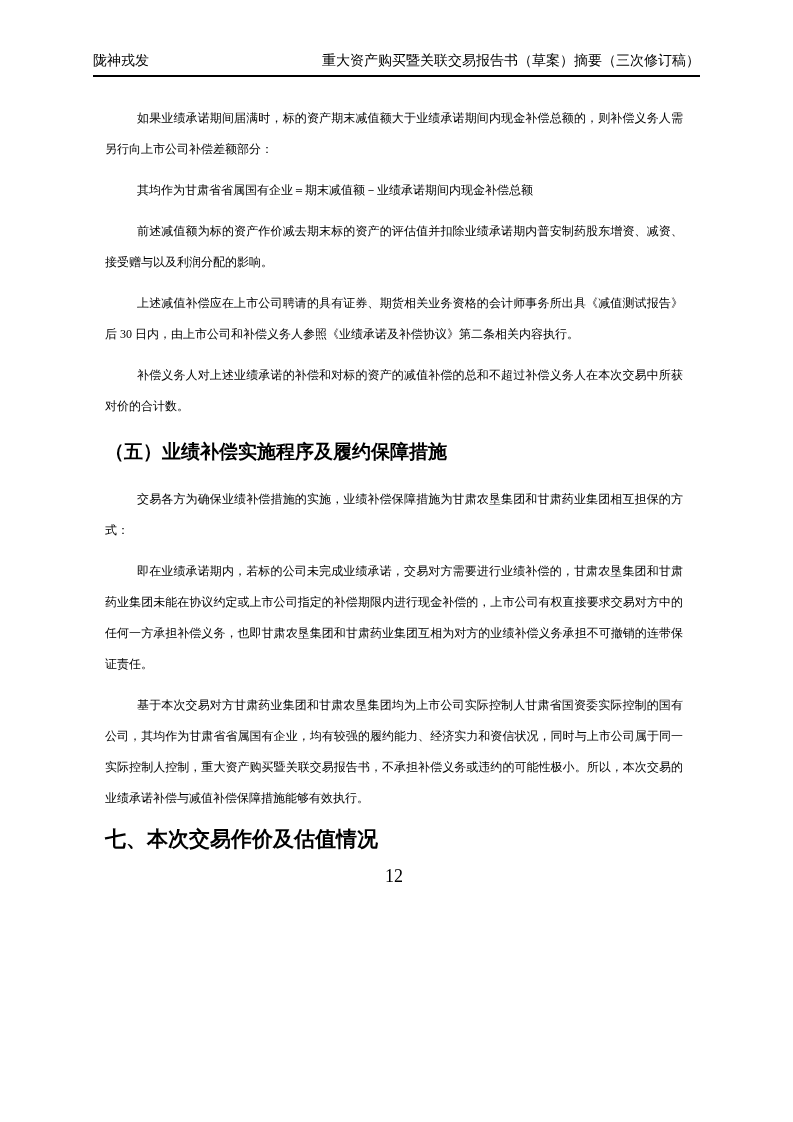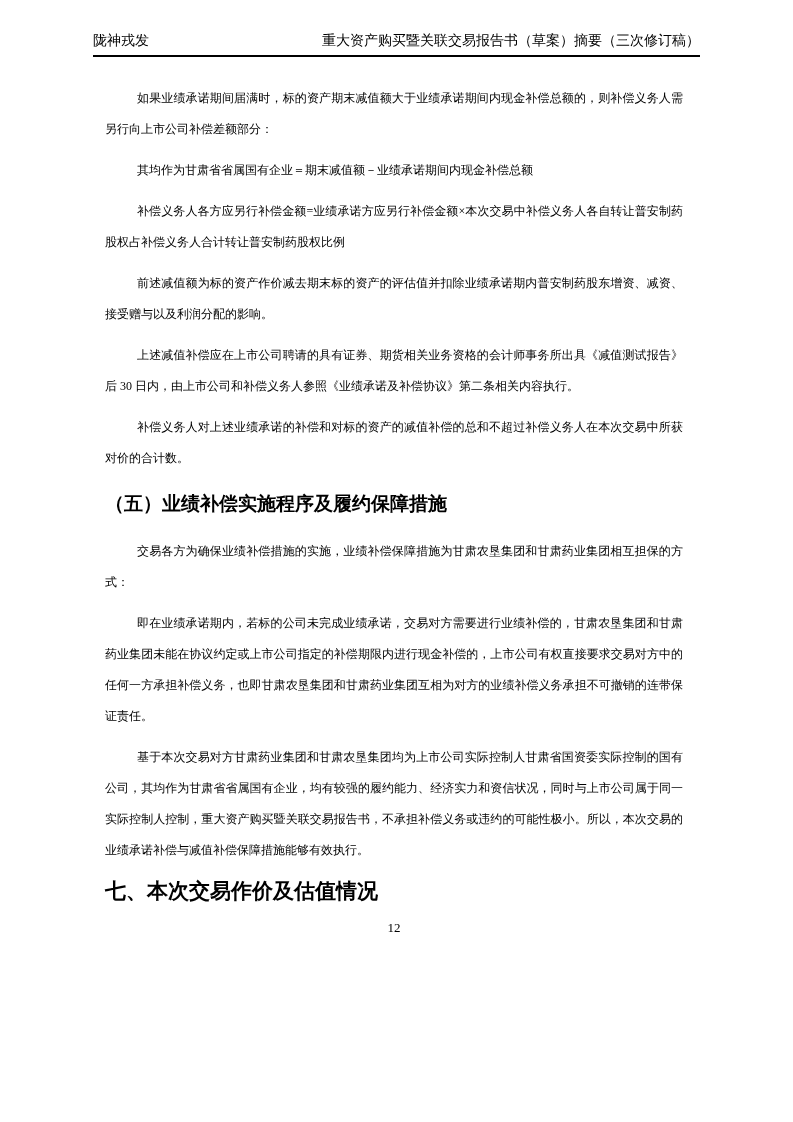--- a/index.html
+++ b/index.html
@@ -13,21 +13,21 @@
     width: 793px;
     height: 1122px;
     background: #ffffff;
     color: #000000;
     box-sizing: border-box;
     overflow: hidden;
     font-family: "Liberation Serif", "DejaVu Serif", serif;
   }
   .header {
     margin: 0 93px 0 93px;
-    padding-top: 32px;
+    padding-top: 52px;
     padding-bottom: 5px;
     display: flex;
     justify-content: space-between;
     align-items: baseline;
     font-size: 14px;
     line-height: 18px;
     border-bottom: 2px solid #000000;
   }
   .header .hdr-left { white-space: nowrap; }
   .header .hdr-right { white-space: nowrap; }
@@ -53,41 +53,40 @@
   .heading-l1 {
     font-family: "Liberation Sans", "DejaVu Sans", sans-serif;
     font-weight: bold;
     font-size: 21px;
     line-height: 30px;
     margin: 10px 0 0 0;
   }
   .footer {
     margin-top: 14px;
     text-align: center;
-    font-size: 13px;
+    font-size: 18px;
     line-height: 16px;
   }
 </style>
 </head>
 <body>
 
 <div class="page">
 
   <div class="header">
     <span class="hdr-left">陇神戎发</span>
     <span class="hdr-right">重大资产购买暨关联交易报告书（草案）摘要（三次修订稿）</span>
   </div>
 
   <div class="body">
 
     <p class="para">如果业绩承诺期间届满时，标的资产期末减值额大于业绩承诺期间内现金补偿总额的，则补偿义务人需另行向上市公司补偿差额部分：</p>
 
     <p class="para">其均作为甘肃省省属国有企业＝期末减值额－业绩承诺期间内现金补偿总额</p>
 
-    <p class="para">补偿义务人各方应另行补偿金额=业绩承诺方应另行补偿金额×本次交易中补偿义务人各自转让普安制药股权占补偿义务人合计转让普安制药股权比例</p>
 
     <p class="para">前述减值额为标的资产作价减去期末标的资产的评估值并扣除业绩承诺期内普安制药股东增资、减资、接受赠与以及利润分配的影响。</p>
 
     <p class="para">上述减值补偿应在上市公司聘请的具有证券、期货相关业务资格的会计师事务所出具《减值测试报告》后 30 日内，由上市公司和补偿义务人参照《业绩承诺及补偿协议》第二条相关内容执行。</p>
 
     <p class="para">补偿义务人对上述业绩承诺的补偿和对标的资产的减值补偿的总和不超过补偿义务人在本次交易中所获对价的合计数。</p>
 
     <h2 class="heading-l2">（五）业绩补偿实施程序及履约保障措施</h2>
 
     <p class="para">交易各方为确保业绩补偿措施的实施，业绩补偿保障措施为甘肃农垦集团和甘肃药业集团相互担保的方式：</p>

